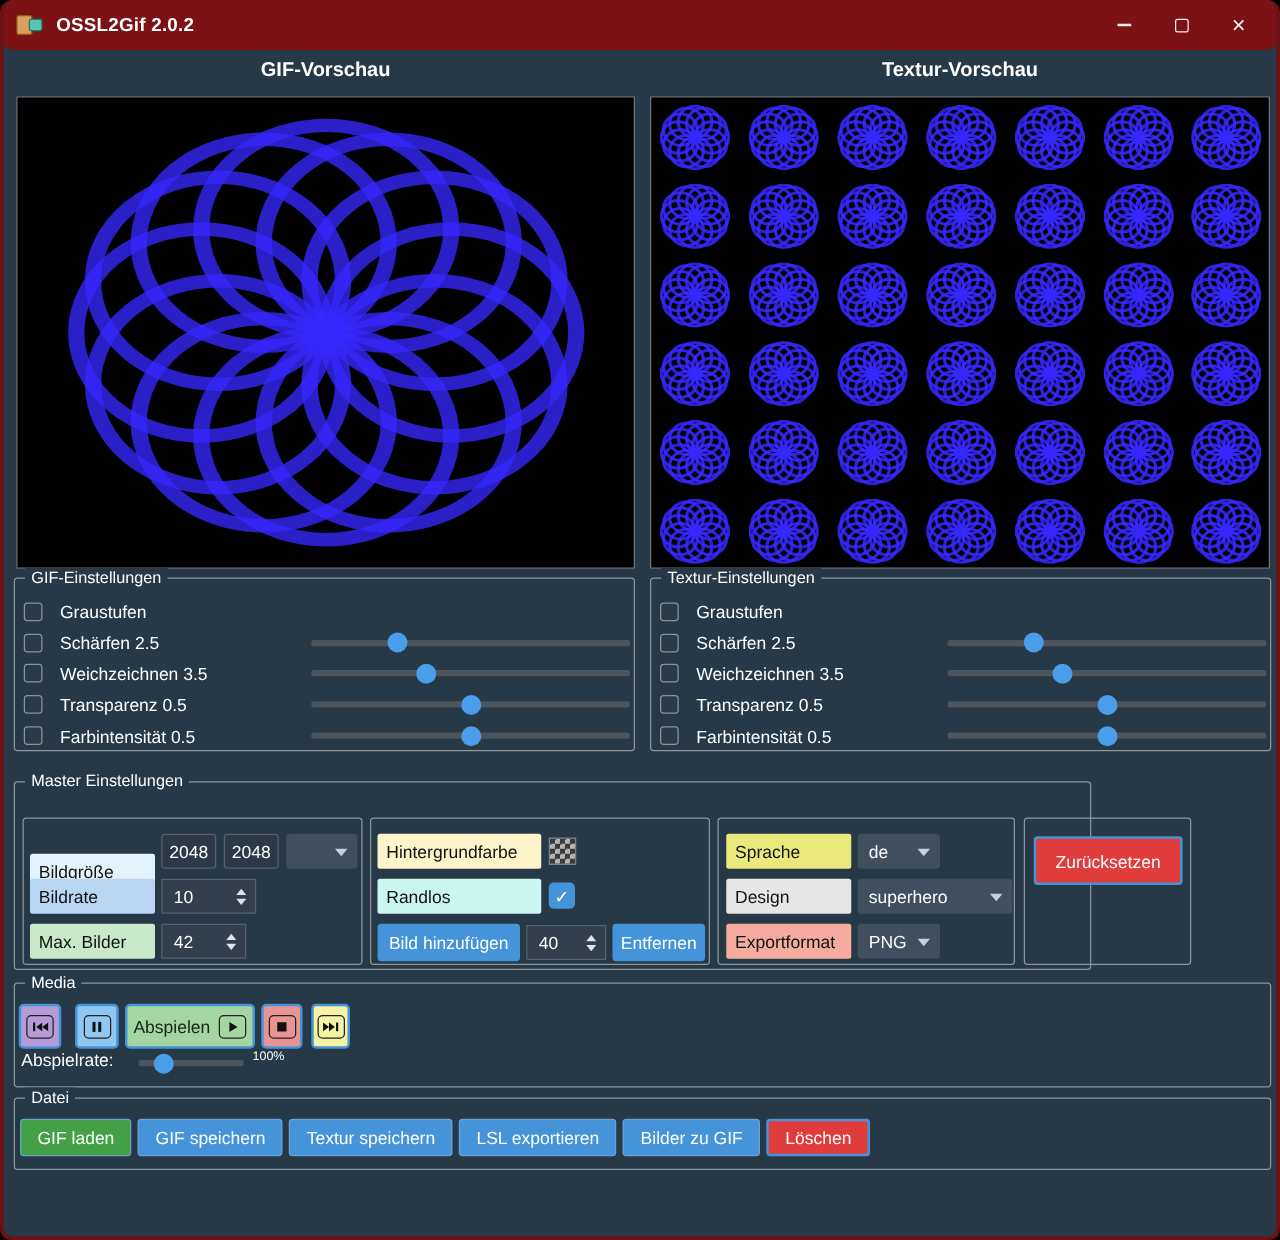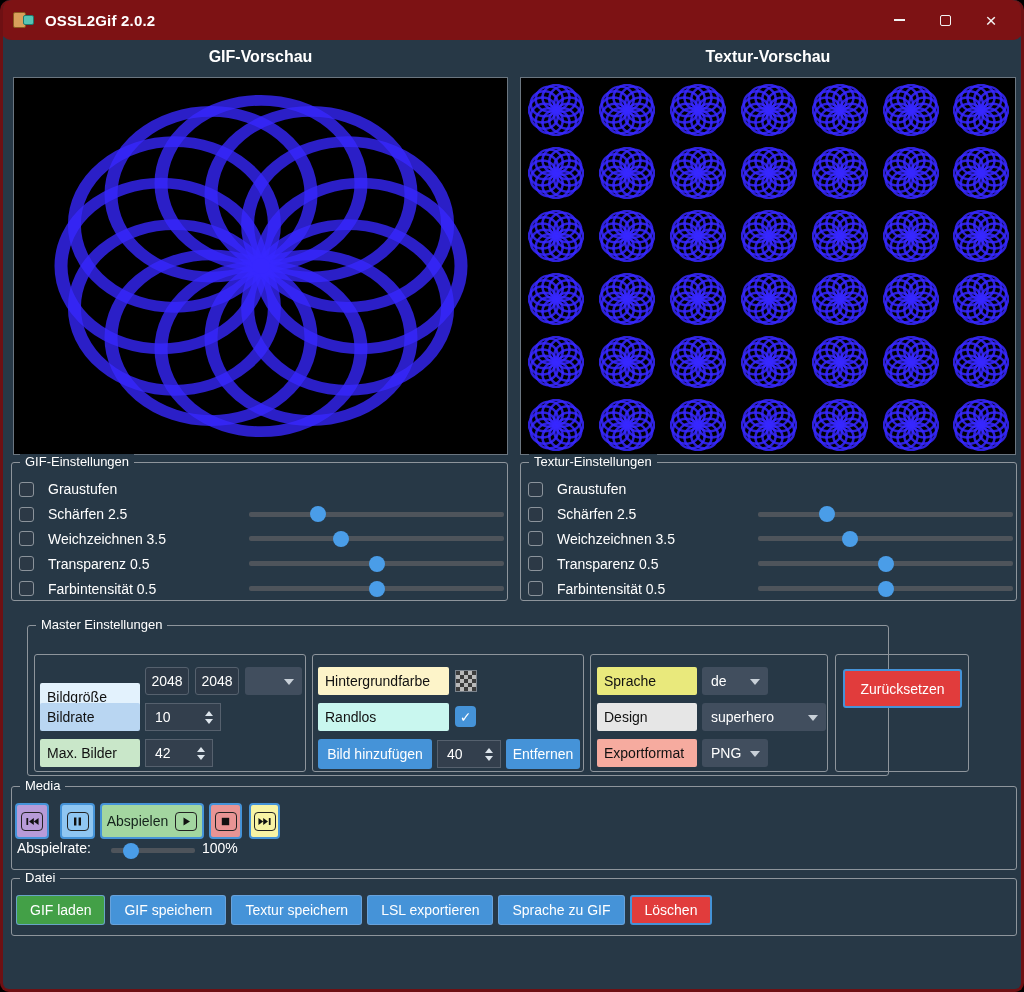--- a/index.html
+++ b/index.html
@@ -60,21 +60,21 @@
   .cbchecked{position:absolute;width:21px;height:21px;background:#4593d8;border-radius:4px;color:#fff;
     font-size:14px;display:flex;align-items:center;justify-content:center;}
   .btnReset{position:absolute;left:7px;top:14px;width:119px;height:39px;background:#e13c3c;border:2px solid #4593d8;
     border-radius:3px;color:#fff;font-size:14px;display:flex;align-items:center;justify-content:center;}
   
   .mbtn{position:absolute;top:16px;height:36px;border:2px solid #4593d8;border-radius:4px;
     display:flex;align-items:center;justify-content:center;gap:7px;color:#15231c;font-size:14px;}
   .mico{width:22px;height:19px;border:1.6px solid #222;border-radius:4px;display:flex;align-items:center;justify-content:center;}
   .rateLab{position:absolute;left:5px;top:53px;color:#fff;font-size:14px;}
   .rateTrack{position:absolute;left:99px;top:61px;width:84px;height:5px;background:#4e545b;border-radius:2px;}
-  .rateVal{position:absolute;left:190px;top:53px;color:#fff;font-size:14px;}
+  .rateVal{position:absolute;left:190px;top:53px;color:#fff;font-size:10px;}
   
   .fileRow{position:absolute;left:4px;top:16px;display:flex;gap:5px;}
   .fbtn{height:30px;border-radius:3px;color:#fff;font-size:14px;display:flex;align-items:center;
     justify-content:center;padding:0 13px;border:1px solid rgba(110,165,220,.85);}
   .fbtn.blue{background:#4593d8;}
   .fbtn.green{background:#43a047;}
   .fbtn.red{background:#e13c3c;border:2px solid #4593d8;}
   .statusText{position:absolute;left:6px;top:20px;color:#fff;font-size:14px;}
 </style>
 </head>
@@ -909,21 +909,21 @@
         <div class="setrow">
           <span class="cbx"></span>
           <span class="setlab">Farbintensität 0.5</span>
           <span class="track">
             <span class="handle" style="left: calc(50% - 8px);"></span>
           </span>
         </div>
       </div>
   </div>
 
-  <div class="gbox" style="left:24px;top:625px;width:862px;height:151px;padding-left:20px;">
+  <div class="gbox" style="left:8px;top:625px;width:862px;height:151px;padding-left:20px;">
     <div class="legend">Master Einstellungen</div>
 
     <div class="subbox" style="left:6px;width:272px;">
       <div class="cellLabel" style="left:5px;top:12px;width:100px;background:#e3f2fd;margin-top:16px;">Bildgröße</div>
       <div class="field" style="left:110px;top:12px;width:44px;">2048</div>
       <div class="field" style="left:160px;top:12px;width:44px;">2048</div>
       <div class="dd" style="left:210px;top:12px;width:57px;">
           <span class="ddArr"></span>
         </div>
 
@@ -1043,19 +1043,19 @@
     <div class="rateVal">100%</div>
   </div>
 
   <div class="gbox" style="left:8px;top:878px;width:1006px;height:58px;">
     <div class="legend">Datei</div>
     <div class="fileRow" id="fileRow">
         <div class="fbtn green">GIF laden</div>
         <div class="fbtn blue">GIF speichern</div>
         <div class="fbtn blue">Textur speichern</div>
         <div class="fbtn blue">LSL exportieren</div>
-        <div class="fbtn blue">Sprache zu GIF</div>
+        <div class="fbtn blue">Bilder zu GIF</div>
         <div class="fbtn red">Löschen</div>
       </div>
   </div>
 
 
 </div>
 
 </body></html>

